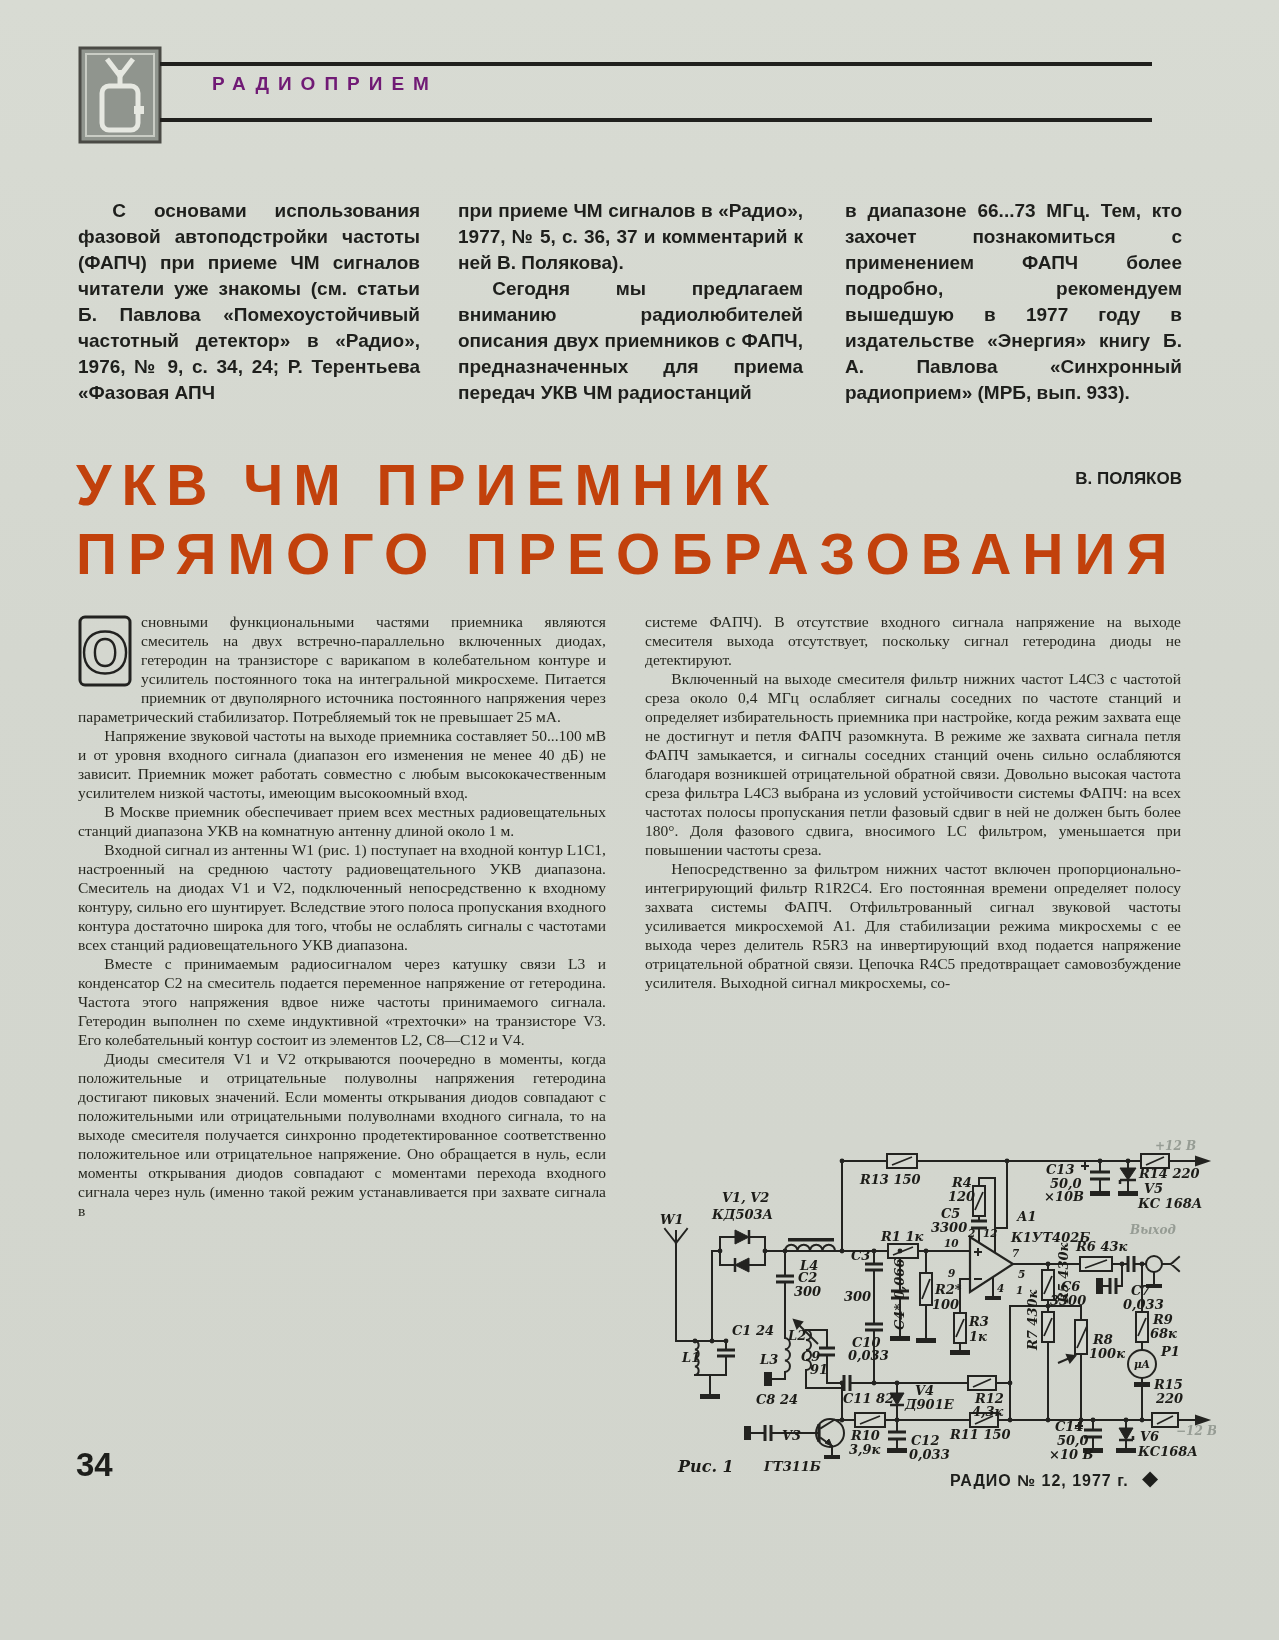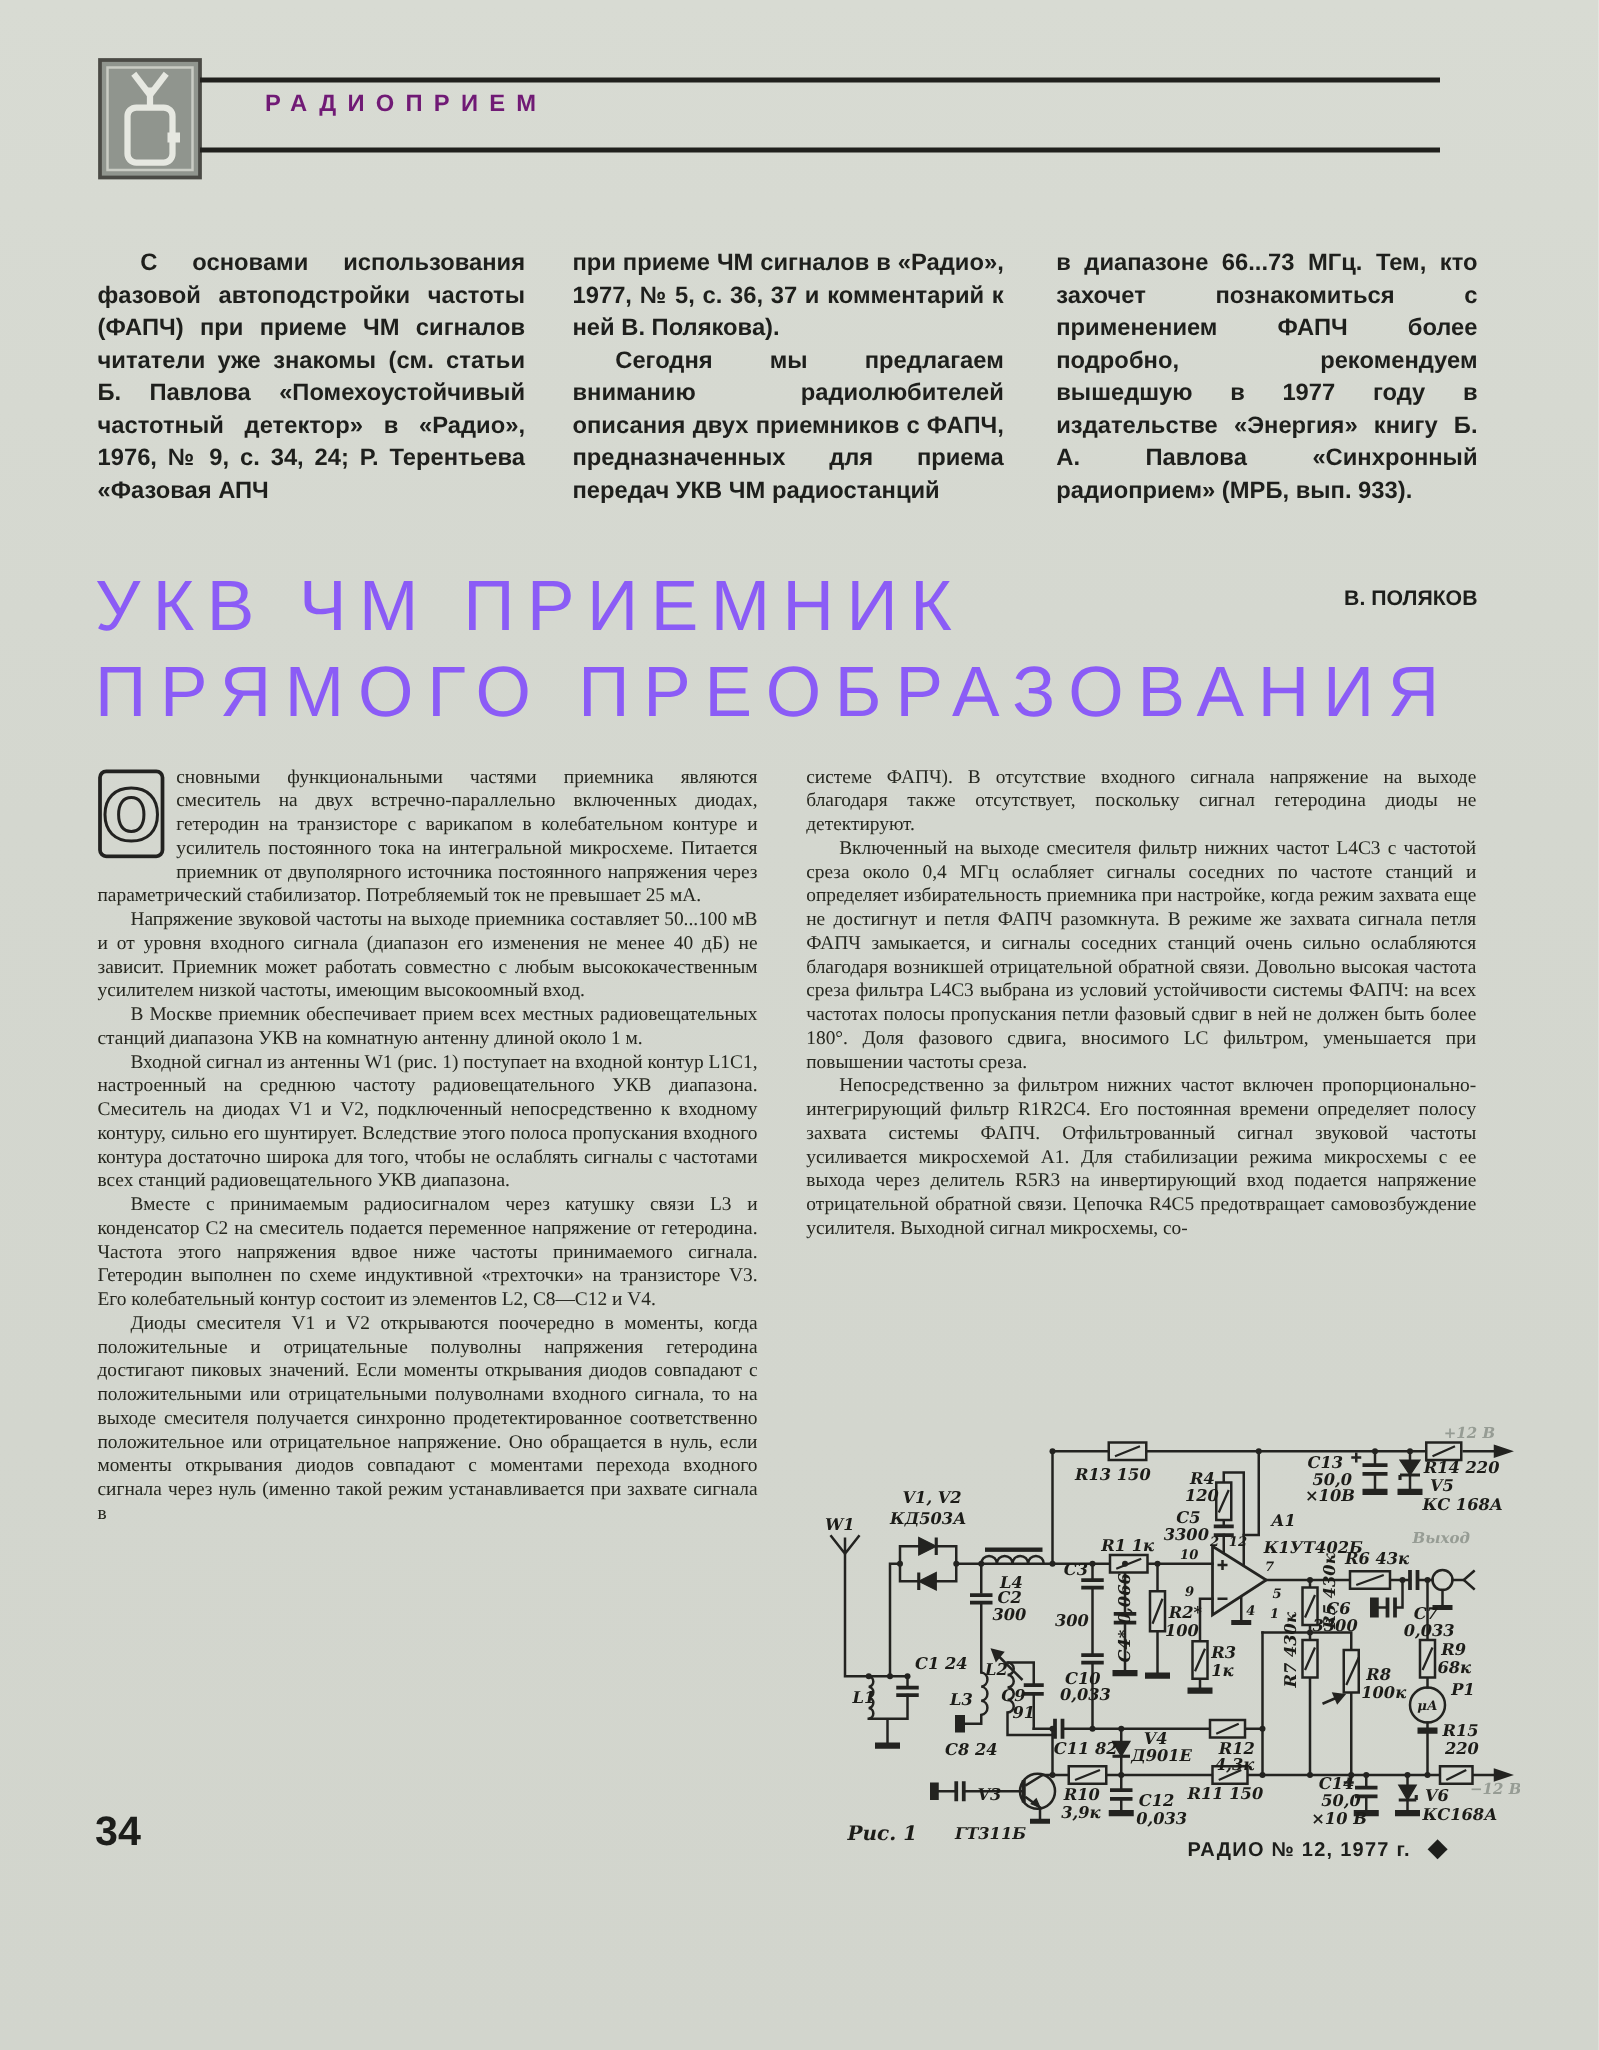--- a/index.html
+++ b/index.html
@@ -14,21 +14,21 @@
   #section-title{left:212px;top:73px;font-size:19px;font-weight:bold;letter-spacing:9px;color:#701a75;}
   
   .intro{font-size:19px;line-height:26px;font-weight:bold;text-align:justify;color:#1e1f1c;}
   .intro p{margin:0;}
   .indent{text-indent:1.8em;}
   #intro1{left:78px;top:198px;width:342px;}
   #intro2{left:458px;top:198px;width:345px;}
   #intro3{left:845px;top:198px;width:337px;}
   
   #author{left:1000px;top:437px;width:182px;text-align: right;font-size:17px;font-weight:bold;color:#1d1e1b;margin-top:32px;}
-  .title{font-weight:normal;color:#8b5cf6;white-space:nowrap;}
+  .title{font-weight:bold;color:#c2410c;white-space:nowrap;}
   #title1{left:76px;top:452px;font-size:57px;letter-spacing:10px;}
   #title2{left:76px;top:521px;font-size:57px;letter-spacing:11px;}
   
   .bodycol{font-family:"Liberation Serif",serif;font-size:15.5px;line-height:19px;
            text-align:justify;color:#26271f;}
   .bodycol p{margin:0;text-indent:1.7em;}
   .bodycol p.first{text-indent:0;}
   #bcol1{left:78px;top:612px;width:528px;}
   #bcol2{left:645px;top:612px;width:536px;}
   .dropcap{float:left;width:54px;height:72px;margin:3px 9px 2px 0;}
@@ -88,21 +88,21 @@
     </span><span>сновными функциональными частями приемника являются смеситель на двух встречно-параллельно включенных диодах, гетеродин на транзисторе с варикапом в колебательном контуре и усилитель постоянного тока на интегральной микросхеме. Питается приемник от двуполярного источника постоянного напряжения через параметрический стабилизатор. Потребляемый ток не превышает 25 мА.</span>
   </p>
   <p>Напряжение звуковой частоты на выходе приемника составляет 50...100 мВ и от уровня входного сигнала (диапазон его изменения не менее 40 дБ) не зависит. Приемник может работать совместно с любым высококачественным усилителем низкой частоты, имеющим высокоомный вход.</p>
   <p>В Москве приемник обеспечивает прием всех местных радиовещательных станций диапазона УКВ на комнатную антенну длиной около 1 м.</p>
   <p>Входной сигнал из антенны W1 (рис. 1) поступает на входной контур L1C1, настроенный на среднюю частоту радиовещательного УКВ диапазона. Смеситель на диодах V1 и V2, подключенный непосредственно к входному контуру, сильно его шунтирует. Вследствие этого полоса пропускания входного контура достаточно широка для того, чтобы не ослаблять сигналы с частотами всех станций радиовещательного УКВ диапазона.</p>
   <p>Вместе с принимаемым радиосигналом через катушку связи L3 и конденсатор C2 на смеситель подается переменное напряжение от гетеродина. Частота этого напряжения вдвое ниже частоты принимаемого сигнала. Гетеродин выполнен по схеме индуктивной «трехточки» на транзисторе V3. Его колебательный контур состоит из элементов L2, C8—C12 и V4.</p>
   <p>Диоды смесителя V1 и V2 открываются поочередно в моменты, когда положительные и отрицательные полуволны напряжения гетеродина достигают пиковых значений. Если моменты открывания диодов совпадают с положительными или отрицательными полуволнами входного сигнала, то на выходе смесителя получается синхронно продетектированное соответственно положительное или отрицательное напряжение. Оно обращается в нуль, если моменты открывания диодов совпадают с моментами перехода входного сигнала через нуль (именно такой режим устанавливается при захвате сигнала в</p>
 </div>
 
 <div id="bcol2" class="abs bodycol">
-  <p class="first">системе ФАПЧ). В отсутствие входного сигнала напряжение на выходе благодаря также отсутствует, поскольку сигнал гетеродина диоды не детектируют.</p>
+  <p class="first">системе ФАПЧ). В отсутствие входного сигнала напряжение на выходе смесителя выхода отсутствует, поскольку сигнал гетеродина диоды не детектируют.</p>
   <p>Включенный на выходе смесителя фильтр нижних частот L4C3 с частотой среза около 0,4 МГц ослабляет сигналы соседних по частоте станций и определяет избирательность приемника при настройке, когда режим захвата еще не достигнут и петля ФАПЧ разомкнута. В режиме же захвата сигнала петля ФАПЧ замыкается, и сигналы соседних станций очень сильно ослабляются благодаря возникшей отрицательной обратной связи. Довольно высокая частота среза фильтра L4C3 выбрана из условий устойчивости системы ФАПЧ: на всех частотах полосы пропускания петли фазовый сдвиг в ней не должен быть более 180°. Доля фазового сдвига, вносимого LC фильтром, уменьшается при повышении частоты среза.</p>
   <p>Непосредственно за фильтром нижних частот включен пропорционально-интегрирующий фильтр R1R2C4. Его постоянная времени определяет полосу захвата системы ФАПЧ. Отфильтрованный сигнал звуковой частоты усиливается микросхемой А1. Для стабилизации режима микросхемы с ее выхода через делитель R5R3 на инвертирующий вход подается напряжение отрицательной обратной связи. Цепочка R4C5 предотвращает самовозбуждение усилителя. Выходной сигнал микросхемы, со-</p>
 </div>
 
 <div id="schematic" class="abs">
 <svg width="578" height="378" viewBox="0 0 578 378">
 
   <g stroke="#232320" stroke-width="2" fill="none" stroke-linecap="square">
 
     <path d="M204,63 H249 M279,63 H503 M533,63 H558"></path>

